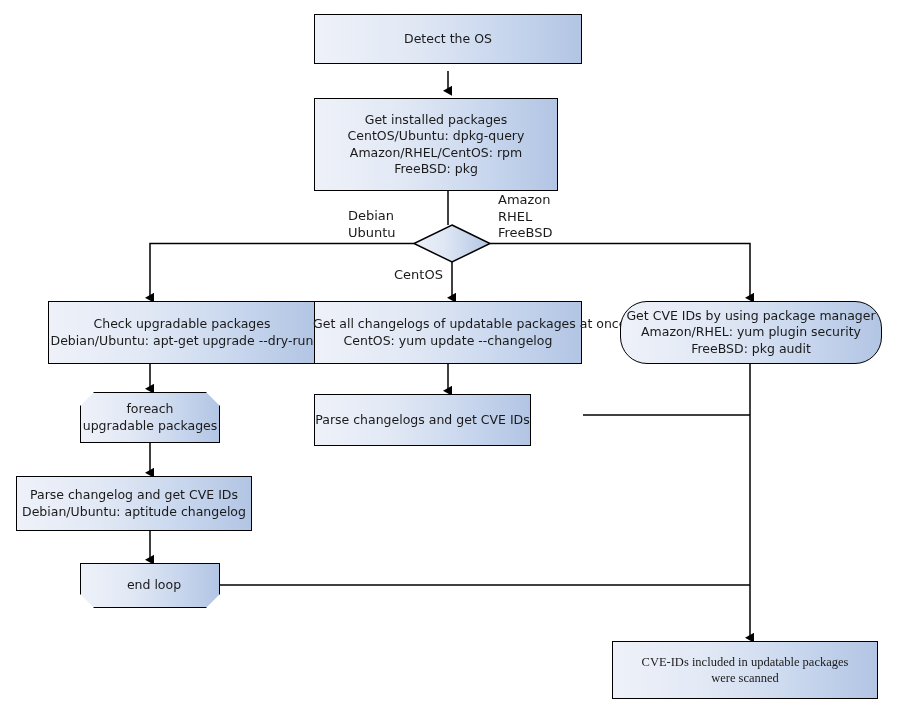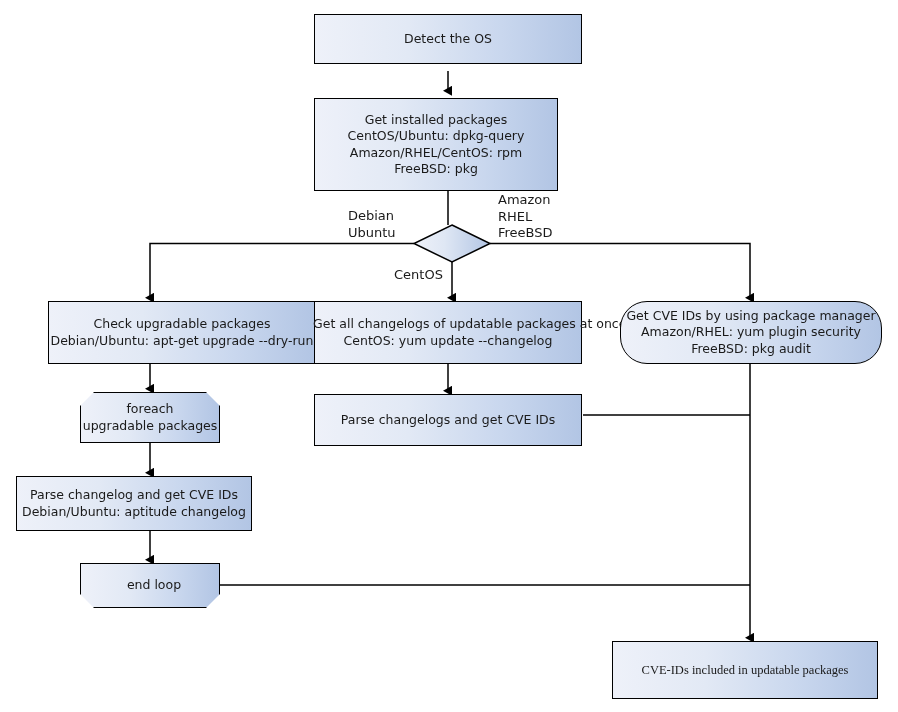--- a/index.html
+++ b/index.html
@@ -181,23 +181,24 @@
     <div class="lbl">
       <div>Parse changelog and get  CVE IDs</div>
       <div>Debian/Ubuntu: aptitude changelog</div>
     </div>
   </div>
 
   <div class="node loop-end" style="left:80px; top:563px; width:140px; height:45px;padding-left:8px;">
     <div class="lbl">end loop</div>
   </div>
 
-  <div class="node box" style="left:314px; top:394px; width:268px; height:52px;">
+  <div class="node box" style="left:314px; top:394px; width:217px; height:52px;">
     <div class="lbl">Parse changelogs and get CVE IDs</div>
   </div>
 
   <div class="node box" style="left:612px; top:641px; width:266px; height:58px;font-family:Liberation Serif, serif;">
     <div class="lbl">
       <div>CVE-IDs included in updatable packages</div>
+      <div>were scanned</div>
     </div>
   </div>
 
 </div>
 
 </body></html>

